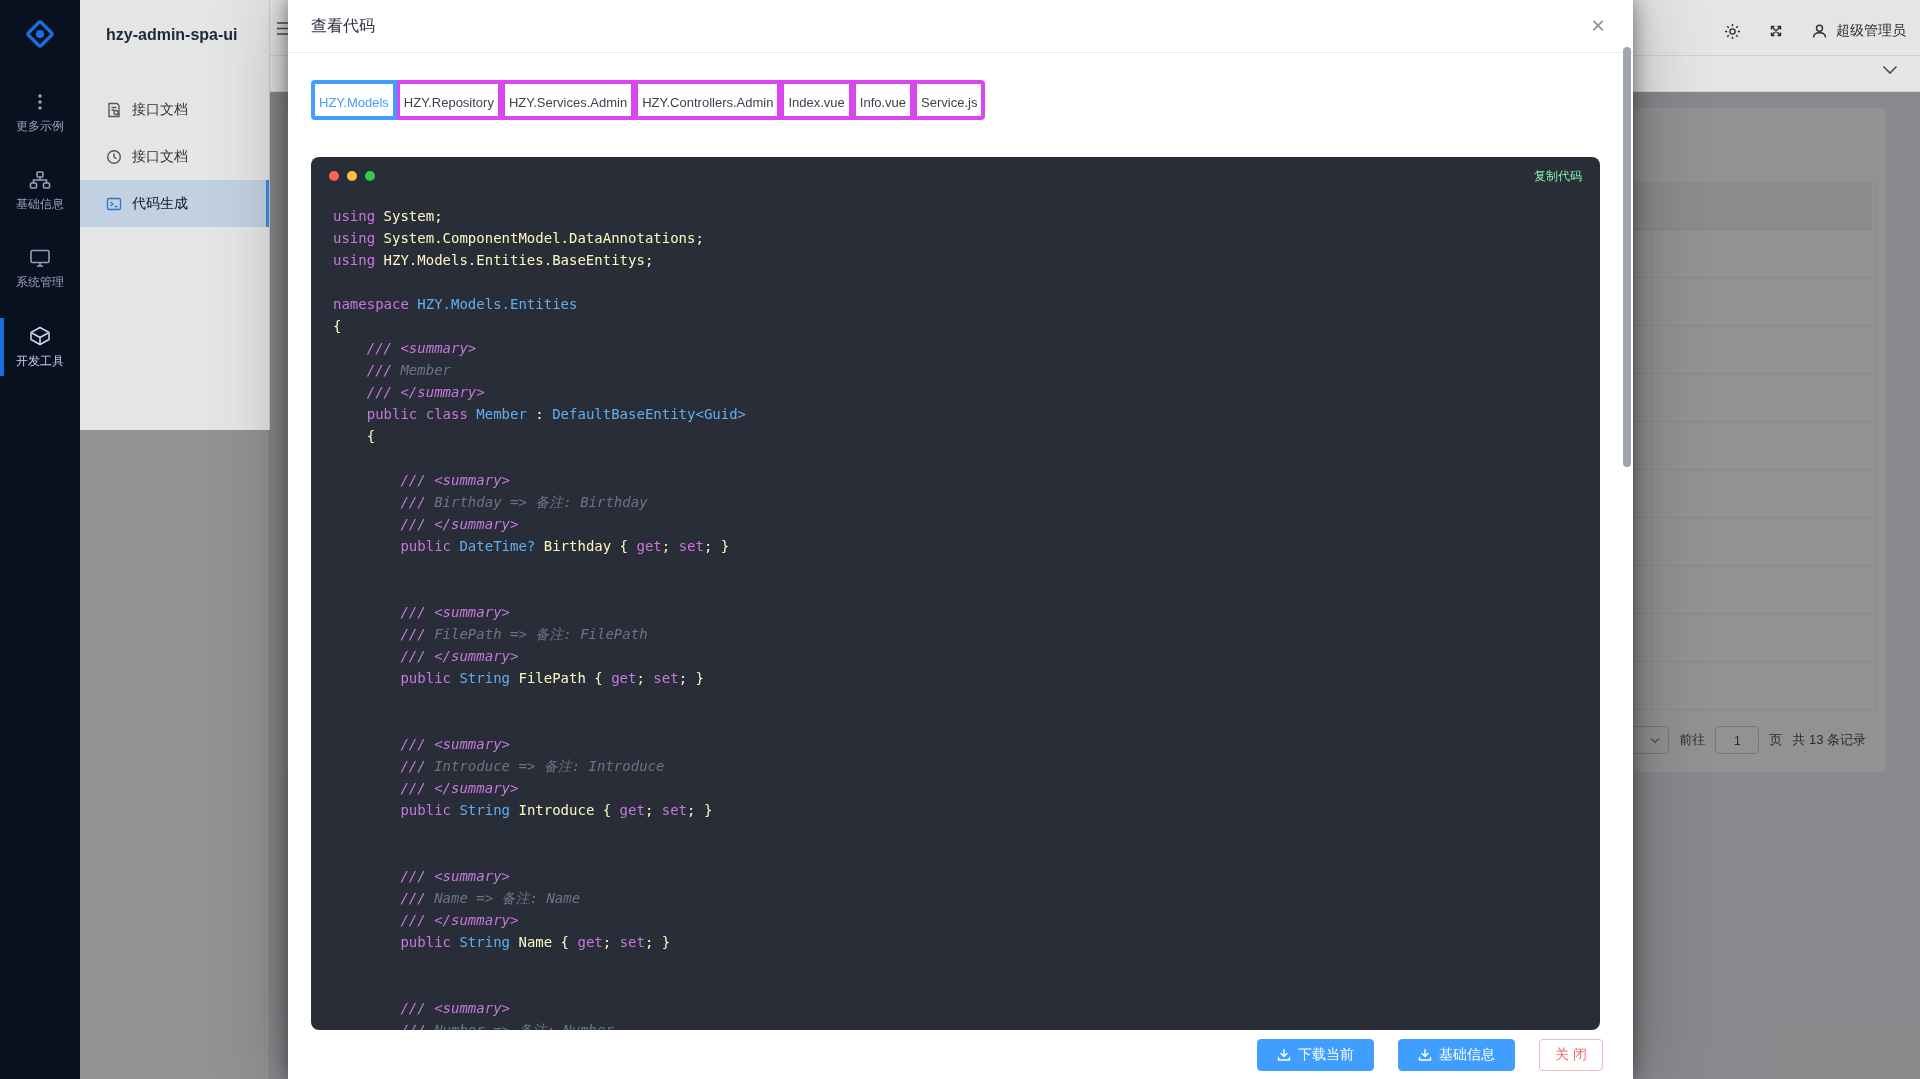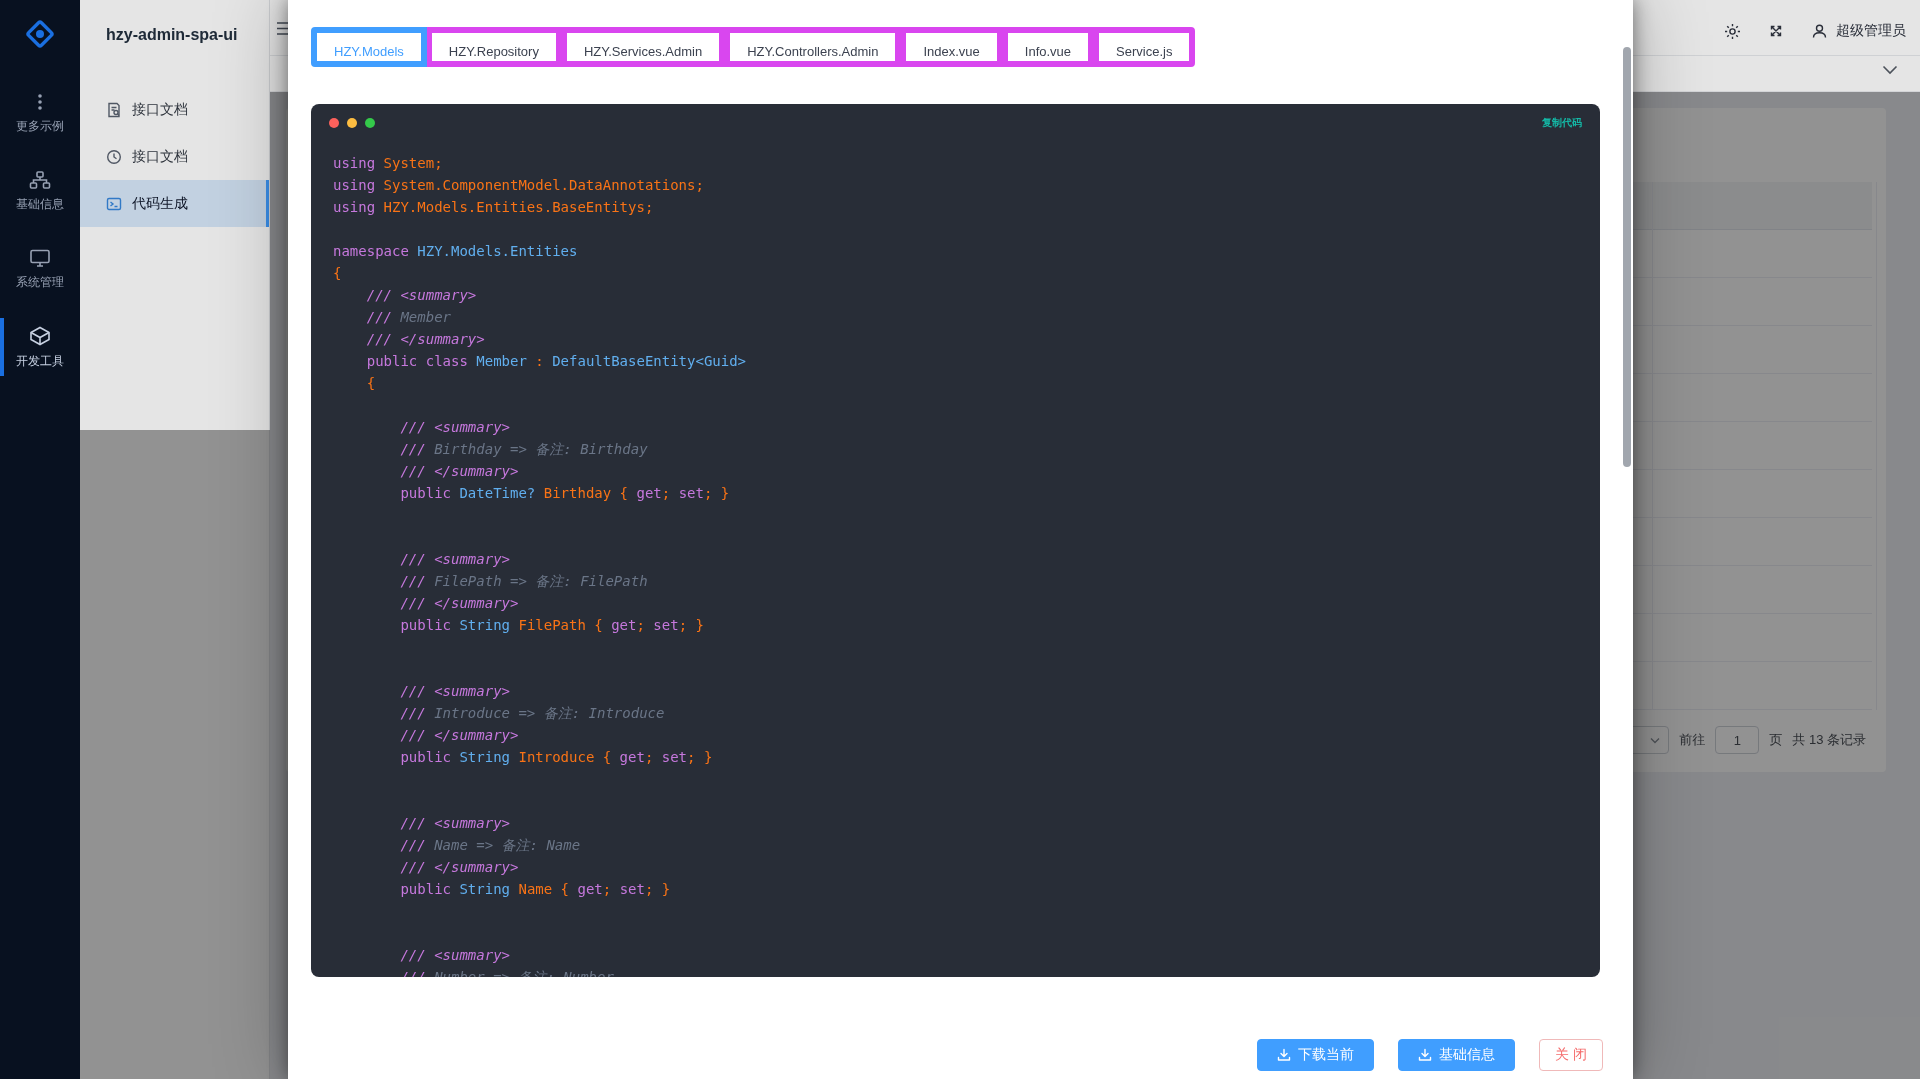--- a/index.html
+++ b/index.html
@@ -53,36 +53,36 @@
   .dim-deep-sidebar { position:absolute; left:80px; top:430px; width:190px; bottom:0; background:rgba(0,0,0,0.36); z-index:21; }
 
   
   .modal { position:absolute; left:288px; top:0; width:1345px; height:1079px; background:#fff; z-index:30;
            box-shadow:0 0 18px rgba(0,0,0,0.45), 0 0 70px rgba(0,0,0,0.28); }
   .modal-header { height:53px; border-bottom:1px solid #ececee; display:flex; align-items:center; padding-left:23px; position:relative; }
   .modal-title { font-size:16px; color:#2f3542; }
   .modal-close { position:absolute; right:24px; top:15px; width:22px; height:22px; display:flex; align-items:center; justify-content:center;
                  color:#8f949c; font-size:18px; cursor:pointer; line-height:1; }
   .tabs { display:flex; margin:27px 0 0 23px; }
-  .tab { height:40px; line-height:38px; padding:0 17px; font-size:13px; color:#3c4250; background:#fff;
-         border:6px solid #d946ef; margin-left:-1px; cursor:pointer; position:relative; white-space:nowrap; }
+  .tab { height:40px; line-height:38px; padding:0 4px; font-size:13px; color:#3c4250; background:#fff;
+         border:4px solid #d946ef; margin-left:-1px; cursor:pointer; position:relative; white-space:nowrap; }
   .tab:first-child { border-radius:4px 0 0 4px; margin-left:0; }
   .tab:last-child { border-radius:0 4px 4px 0; }
   .tab.active { color:#409eff; border-color:#409eff; z-index:1; }
 
   .code-window { margin:37px 33px 0 23px; height:873px; background:#282d37; border-radius:8px; overflow:hidden; position:relative; }
   .code-header { height:38px; display:flex; align-items:center; padding:0 18px; }
   .dot { width:10px; height:10px; border-radius:50%; margin-right:8px; }
-  .copy-btn { margin-left:auto; font-size:10px; color:#14b8a6; cursor:pointer;font-weight:bold; }
+  .copy-btn { margin-left:auto; font-size:12px; color:#86efac; cursor:pointer; }
   pre.code { margin:0; padding:10px 0 0 22px; font-family:"DejaVu Sans Mono","Liberation Mono",monospace;
              font-size:14px; line-height:22px; color:#ccd2da; white-space:pre; }
   .code-line { min-height:22px; }
   .tok-k { color:#c678dd; }
   .tok-t { color:#61afef; }
-  .tok-p { color:#f97316; }
+  .tok-p { color:#fef9c3; }
   .tok-d { color:#c678dd; font-style:italic; }
   .tok-c { color:#6a7587; font-style:italic; }
 
   .modal-scroll-thumb { position:absolute; right:2px; top:47px; width:8px; height:420px; background:#9096a0; border-radius:5px; opacity:0.85; }
 
   .modal-footer { position:absolute; left:0; bottom:0; width:100%; height:49px; background:#fff;
                   display:flex; align-items:center; justify-content:flex-end; gap:24px; padding-right:30px; }
   .btn-primary { height:32px; padding:0 19px; background:#409eff; border:1px solid #409eff; border-radius:4px; color:#fff;
                  font-size:14px; display:flex; align-items:center; gap:7px; cursor:pointer; font-family:inherit; }
   .btn-danger-plain { height:32px; padding:0 15px; background:#fff; border:1px solid #f0b9b9; border-radius:4px;
@@ -231,20 +231,24 @@
       </div>
     </div>
   </div>
 </div>
 
 <div class="dim-light"></div>
 <div class="dim-deep-content"></div>
 <div class="dim-deep-sidebar"></div>
 
 <div class="modal">
+  <div class="modal-header">
+    <span class="modal-title">查看代码</span>
+    <span class="modal-close">✕</span>
+  </div>
 
   <div class="tabs" id="tabs">
       <div class="tab active">HZY.Models</div>
       <div class="tab">HZY.Repository</div>
       <div class="tab">HZY.Services.Admin</div>
       <div class="tab">HZY.Controllers.Admin</div>
       <div class="tab">Index.vue</div>
       <div class="tab">Info.vue</div>
       <div class="tab">Service.js</div>
     </div>

